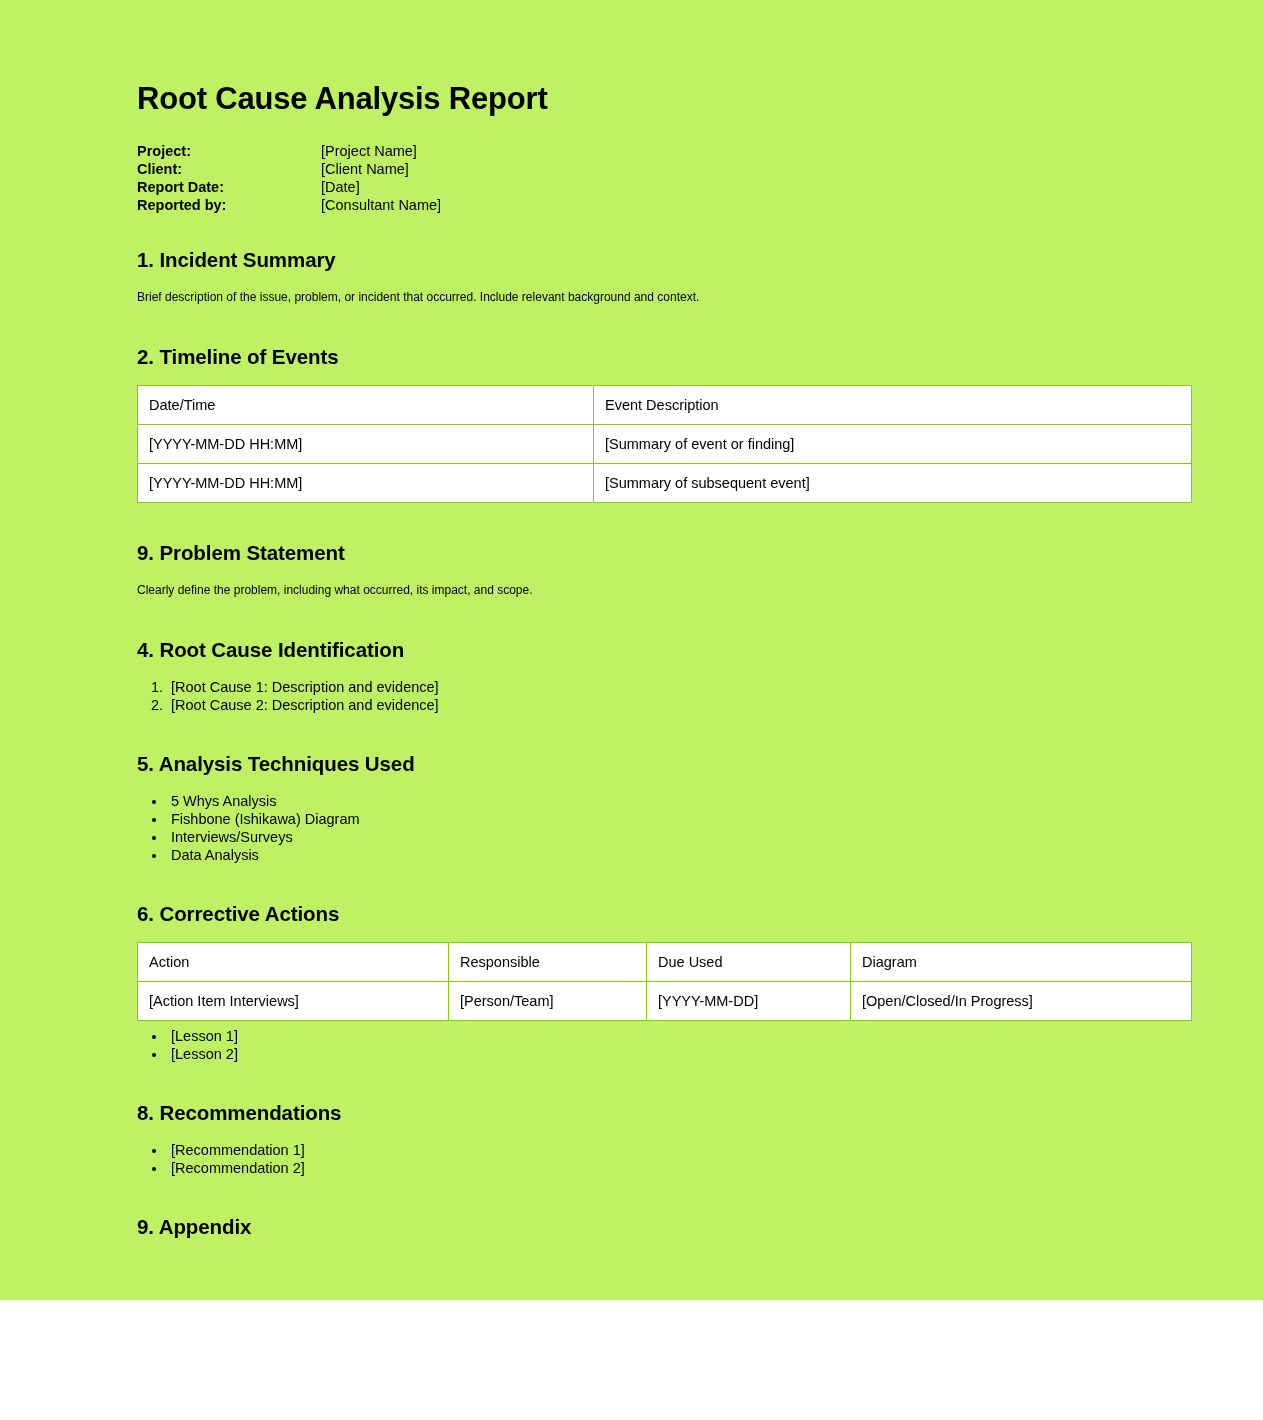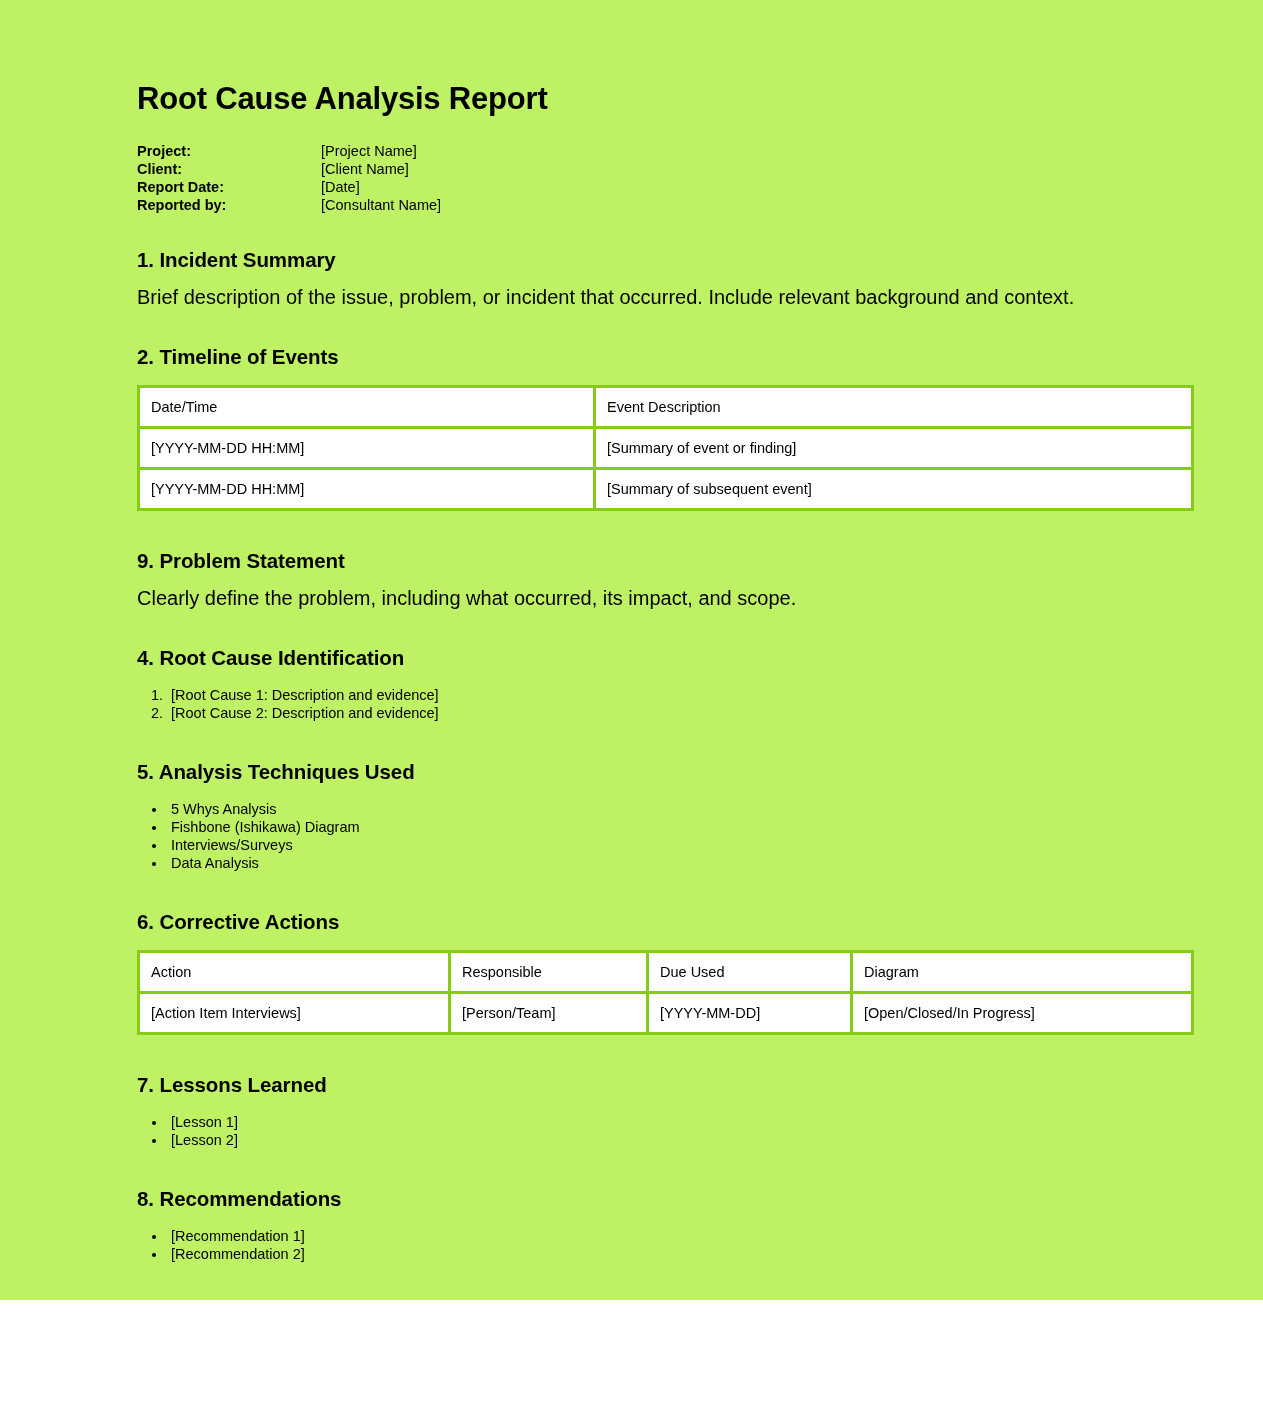--- a/index.html
+++ b/index.html
@@ -57,21 +57,21 @@
     font-size: 20.5px;
     font-weight: bold;
     line-height: 24px;
     margin: 0 0 16px 0;
     letter-spacing: -0.1px;
   }
   .section + .section > h2.section-heading {
     margin-top: 38px;
   }
   p.body-text {
-    font-size: 20px;
+    font-size: 12px;
     line-height: 19px;
     margin: 0;
   }
   
   ul.doc-list,
   ol.doc-list {
     margin: 6px;
     padding-left: 24px;
     font-size: 14.5px;
     line-height: 18px;
@@ -84,21 +84,21 @@
   }
   
   table.doc-table {
     border-collapse: collapse;
     width: 1054px;
     table-layout: fixed;
     font-size: 14.5px;
   }
   table.doc-table th,
   table.doc-table td {
-    border: 3px solid #84cc16;
+    border: 1px solid #84cc16;
     text-align: left;
     font-weight: normal;
     padding: 10px 11px;
     line-height: 18px;
     vertical-align: top;
     background: #ffffff;
   }
   table.doc-table tr { height: 35px; }
   
   .timeline-table col.c1 { width: 456px; }
@@ -217,21 +217,20 @@
             <td>[Person/Team]</td>
             <td>[YYYY-MM-DD]</td>
             <td>[Open/Closed/In Progress]</td>
           </tr>
         </tbody>
       </table>
     </div>
   </div>
 
   <div class="section">
-    <h2 class="section-heading">7. Lessons Learned</h2>
     <ul class="doc-list">
       <li>[Lesson 1]</li>
       <li>[Lesson 2]</li>
     </ul>
   </div>
 
   <div class="section">
     <h2 class="section-heading">8. Recommendations</h2>
     <ul class="doc-list">
       <li>[Recommendation 1]</li>

